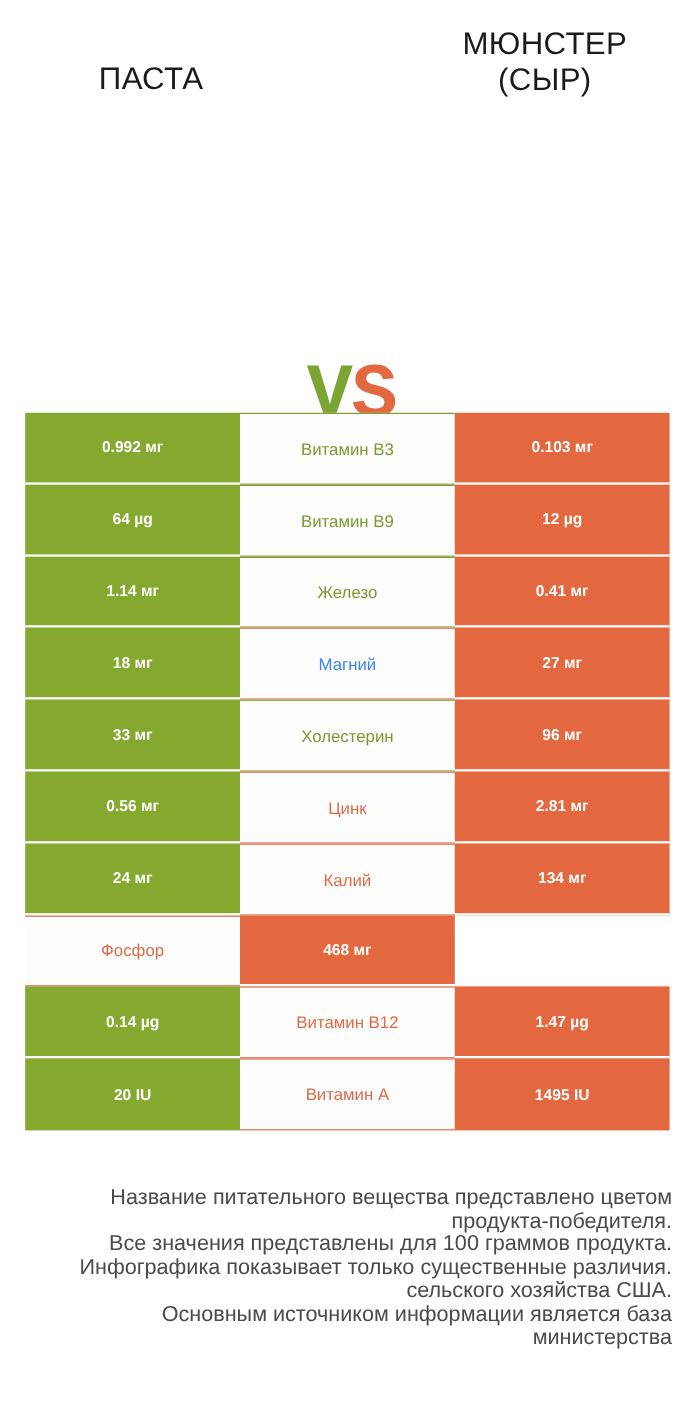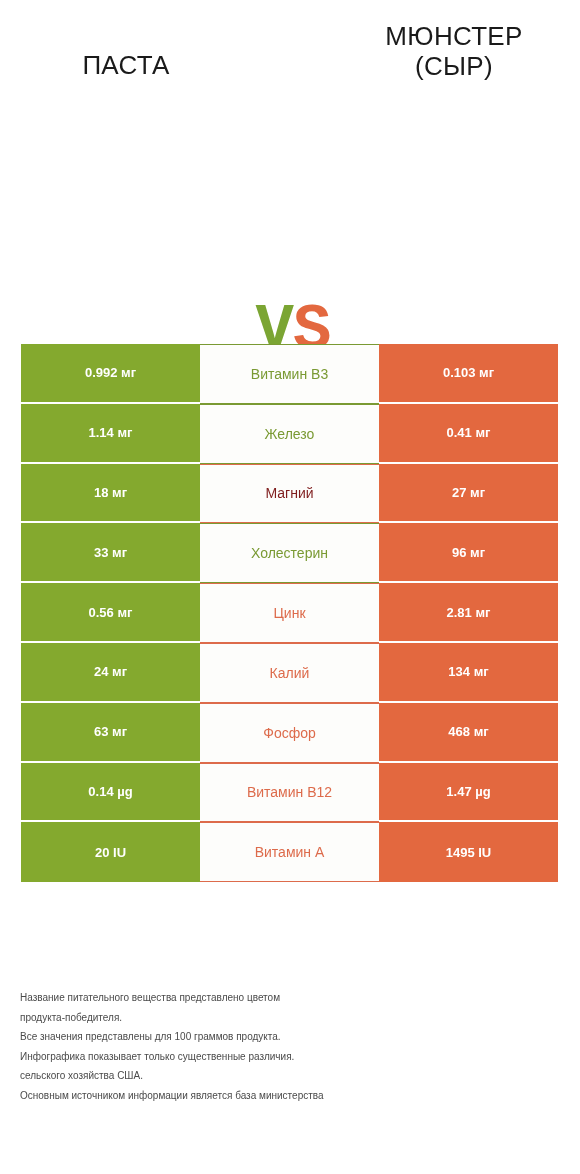--- a/index.html
+++ b/index.html
@@ -38,22 +38,22 @@
   .c-left{width:179px;color:#fff;font-size:13px;font-weight:700;background:#84a92e;}
   .c-mid{width:179px;font-size:14px;font-weight:400;background:#fdfdfb;
          border-top:1px solid #000;border-bottom:1px solid #000;}
   .c-right{width:179px;color:#fff;font-size:13px;font-weight:700;background:#e3683f;}
   .row .c-left{border-bottom:2px solid #fff;}
   .row .c-right{border-bottom:2px solid #fff;}
   .row:last-child .c-left,.row:last-child .c-right{border-bottom:0;}
 
   
   .foot{
-    position:absolute;left:20px;top:988px;width:540px;text-align:left;
-    color:#4a4a4a;font-size:10px;line-height:19.5px;
+    position:absolute;left:20px;top:988px;width:540px;text-align:right;
+    color:#4a4a4a;font-size:18px;line-height:19.5px;
   }
 </style>
 </head>
 <body>
 
 <div class="page">
 
   <div class="hdr">
     <div class="title left">ПАСТА</div>
     <div class="title right">
@@ -68,46 +68,50 @@
     </div>
   </div>
 
   <div class="tbl" id="tbl">
       <div class="row">
         <div class="cell c-left">0.992 мг</div>
         <div class="cell c-mid" style="color:#7a9a33;border-color:#7a9a33">Витамин B3</div>
         <div class="cell c-right">0.103 мг</div>
       </div>
       <div class="row">
+        <div class="cell c-left">64 µg</div>
+        <div class="cell c-mid" style="color:#7a9a33;border-color:#7a9a33">Витамин B9</div>
+        <div class="cell c-right">12 µg</div>
+      </div>
+      <div class="row">
         <div class="cell c-left">1.14 мг</div>
         <div class="cell c-mid" style="color:#7a9a33;border-color:#7a9a33">Железо</div>
         <div class="cell c-right">0.41 мг</div>
       </div>
       <div class="row">
         <div class="cell c-left">18 мг</div>
-        <div class="cell c-mid" style="color:#7f1d1d;border-color:#dd6b4b">Магний</div>
+        <div class="cell c-mid" style="color:#3b82f6;border-color:#dd6b4b">Магний</div>
         <div class="cell c-right">27 мг</div>
       </div>
       <div class="row">
         <div class="cell c-left">33 мг</div>
         <div class="cell c-mid" style="color:#7a9a33;border-color:#7a9a33">Холестерин</div>
         <div class="cell c-right">96 мг</div>
       </div>
       <div class="row">
         <div class="cell c-left">0.56 мг</div>
         <div class="cell c-mid" style="color:#dd6b4b;border-color:#dd6b4b">Цинк</div>
         <div class="cell c-right">2.81 мг</div>
       </div>
       <div class="row">
         <div class="cell c-left">24 мг</div>
         <div class="cell c-mid" style="color:#dd6b4b;border-color:#dd6b4b">Калий</div>
         <div class="cell c-right">134 мг</div>
       </div>
       <div class="row">
-        <div class="cell c-left">63 мг</div>
         <div class="cell c-mid" style="color:#dd6b4b;border-color:#dd6b4b">Фосфор</div>
         <div class="cell c-right">468 мг</div>
       </div>
       <div class="row">
         <div class="cell c-left">0.14 µg</div>
         <div class="cell c-mid" style="color:#dd6b4b;border-color:#dd6b4b">Витамин B12</div>
         <div class="cell c-right">1.47 µg</div>
       </div>
       <div class="row">
         <div class="cell c-left">20 IU</div>

